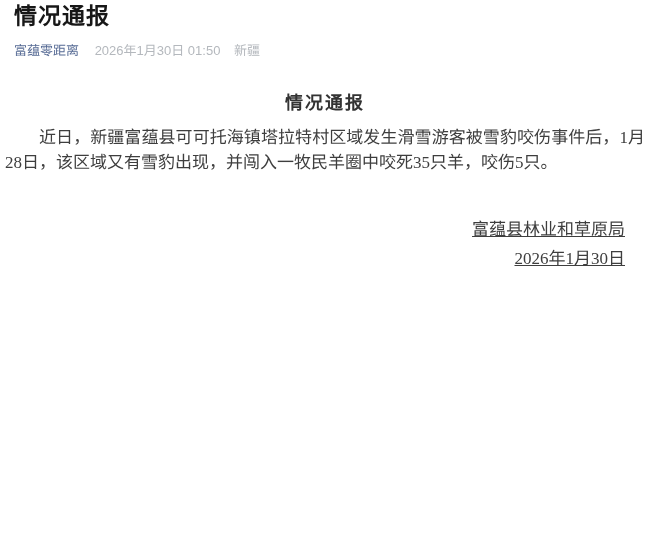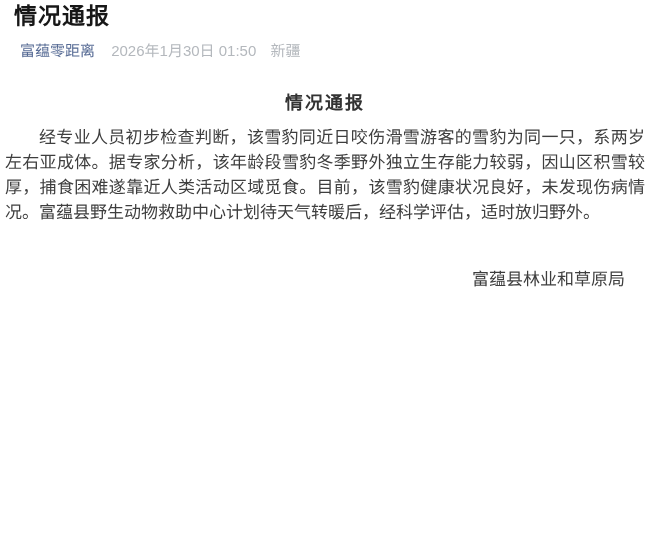--- a/index.html
+++ b/index.html
@@ -22,22 +22,22 @@
     padding: 3px 14px 0 14px;
     font-size: 23px;
     line-height: 27px;
     font-weight: 700;
     color: #171717;
     letter-spacing: 1px;
     font-family: "Liberation Sans", sans-serif;
   }
   .byline {
     margin-top: 13px;
-    padding: 0 20px;
-    font-size: 15px;
+    padding: 0 14px;
+    font-size: 13px;
     line-height: 16px;
     white-space: nowrap;
   }
   .byline .account {
     color: #576b95;
     margin-right: 12px;
     cursor: pointer;
   }
   .byline .meta {
     color: #b4b8bd;
@@ -62,20 +62,21 @@
     letter-spacing: 2px;
   }
   .article p.para {
     margin: 0 0 4px 0;
     text-indent: 2em;
   }
   .signature-block {
     margin-top: 40px;
     padding-right: 20px;
     text-align: right;
+    text-decoration: underline;
   }
   .signature-block p {
     margin: 0;
     line-height: 29px;
     text-indent: 0;
   }
 </style>
 </head>
 <body>
 
@@ -87,21 +88,22 @@
       <span class="account">富蕴零距离</span>
       <span class="meta">2026年1月30日 01:50</span>
       <span class="meta">新疆</span>
     </div>
   </header>
 
   <article class="article">
     <h2 class="article-heading">情况通报</h2>
 
     <div>
-        <p class="para">经专业人员初步检查判断，该雪豹同近日咬伤滑雪游客的雪豹为同一只，系两岁左右亚成体。据专家分析，该年龄段雪豹冬季野外独立生存能力较弱，因山区积雪较厚，捕食困难遂靠近人类活动区域觅食。目前，该雪豹健康状况良好，未发现伤病情况。富蕴县野生动物救助中心计划待天气转暖后，经科学评估，适时放归野外。</p>
+        <p class="para">近日，新疆富蕴县可可托海镇塔拉特村区域发生滑雪游客被雪豹咬伤事件后，1月28日，该区域又有雪豹出现，并闯入一牧民羊圈中咬死35只羊，咬伤5只。</p>
       </div>
 
     <div class="signature-block">
       <p>富蕴县林业和草原局</p>
+      <p>2026年1月30日</p>
     </div>
   </article>
 
 </div>
 
 </body></html>

